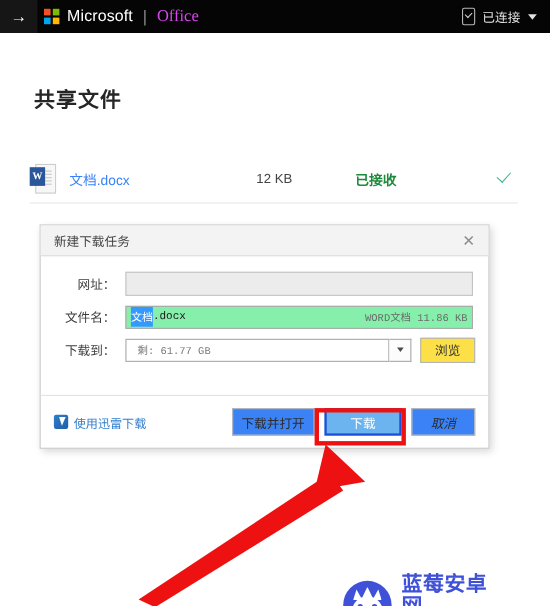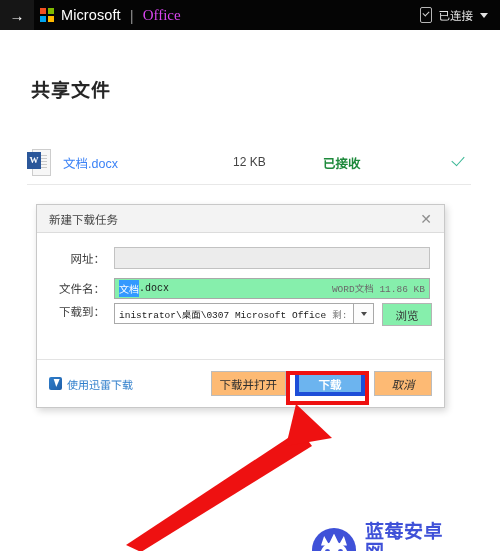--- a/index.html
+++ b/index.html
@@ -255,21 +255,21 @@
     padding: 1px 0;
   }
   .file-meta {
     margin-left: auto;
     color: #6b6b6b;
     font-size: 9.5px;
     font-family: "Liberation Mono", "DejaVu Sans Mono", monospace;
   }
   .path-wrap {
     display: flex;
-    align-items: flex-start;
+    align-items: center;
   }
   .input-path {
     width: 240px; height: 21px;
     background: #ffffff;
     border: 1px solid #a9a9a9;
     box-sizing: border-box;
     display: flex;
     align-items: center;
     padding: 0 4px;
     overflow: hidden;
@@ -295,21 +295,21 @@
   .path-dd .caret {
     width: 0; height: 0;
     border-left: 3.5px solid transparent;
     border-right: 3.5px solid transparent;
     border-top: 4.5px solid #4a4a4a;
   }
   .btn-browse {
     margin-left: 8px;
     width: 50px; height: 23px;
     border: 1px solid #b4b4b4;
-    background: #86efac;
+    background: #fde047;
     box-sizing: border-box;
     font-size: 11.5px;
     color: #333;
     display: flex;
     align-items: center;
     justify-content: center;
   }
 
   .dialog-footer {
     position: absolute;
@@ -348,34 +348,33 @@
   .footer-btns {
     margin-left: auto;
     display: flex;
     align-items: center;
     gap: 9px;
   }
   .btn {
     height: 25px;
     min-width: 70px;
     border: 1px solid #bcbcbc;
-    background: #fdba74;
+    background: #3b82f6;
     box-sizing: border-box;
     font-size: 11.5px;
     color: #2d2d2d;
     display: flex;
     align-items: center;
     justify-content: center;
     padding: 0 8px;
   }
   .btn-primary {
     background: #6cb4ef;
-    border: 4px solid #1d4ed8;
+    border: 2px solid #1d4ed8;
     color: #ffffff;
-    font-weight: bold;
   }
   .btn-cancel { min-width: 58px; font-style: italic; }
 
   
   .red-box {
     position: absolute;
     left: 286px; top: 371px;
     width: 83px; height: 34px;
     border: 4px solid #ee1111;
     box-sizing: border-box;
@@ -496,21 +495,20 @@
         <span class="input-file">
           <span class="sel-text">文档</span>
             <span>.docx</span>
           <span class="file-meta">WORD文档 11.86 KB</span>
         </span>
       </div>
 
       <div class="form-row path-wrap">
         <span class="form-label">下载到：</span>
         <span class="input-path">
-          <span>inistrator\桌面\0307 Microsoft Office</span>
           <span class="path-free">剩: 61.77 GB</span>
         </span>
         <span class="path-dd">
           <span class="caret"></span>
         </span>
         <span class="btn-browse">浏览</span>
       </div>
 
     </div>
 

